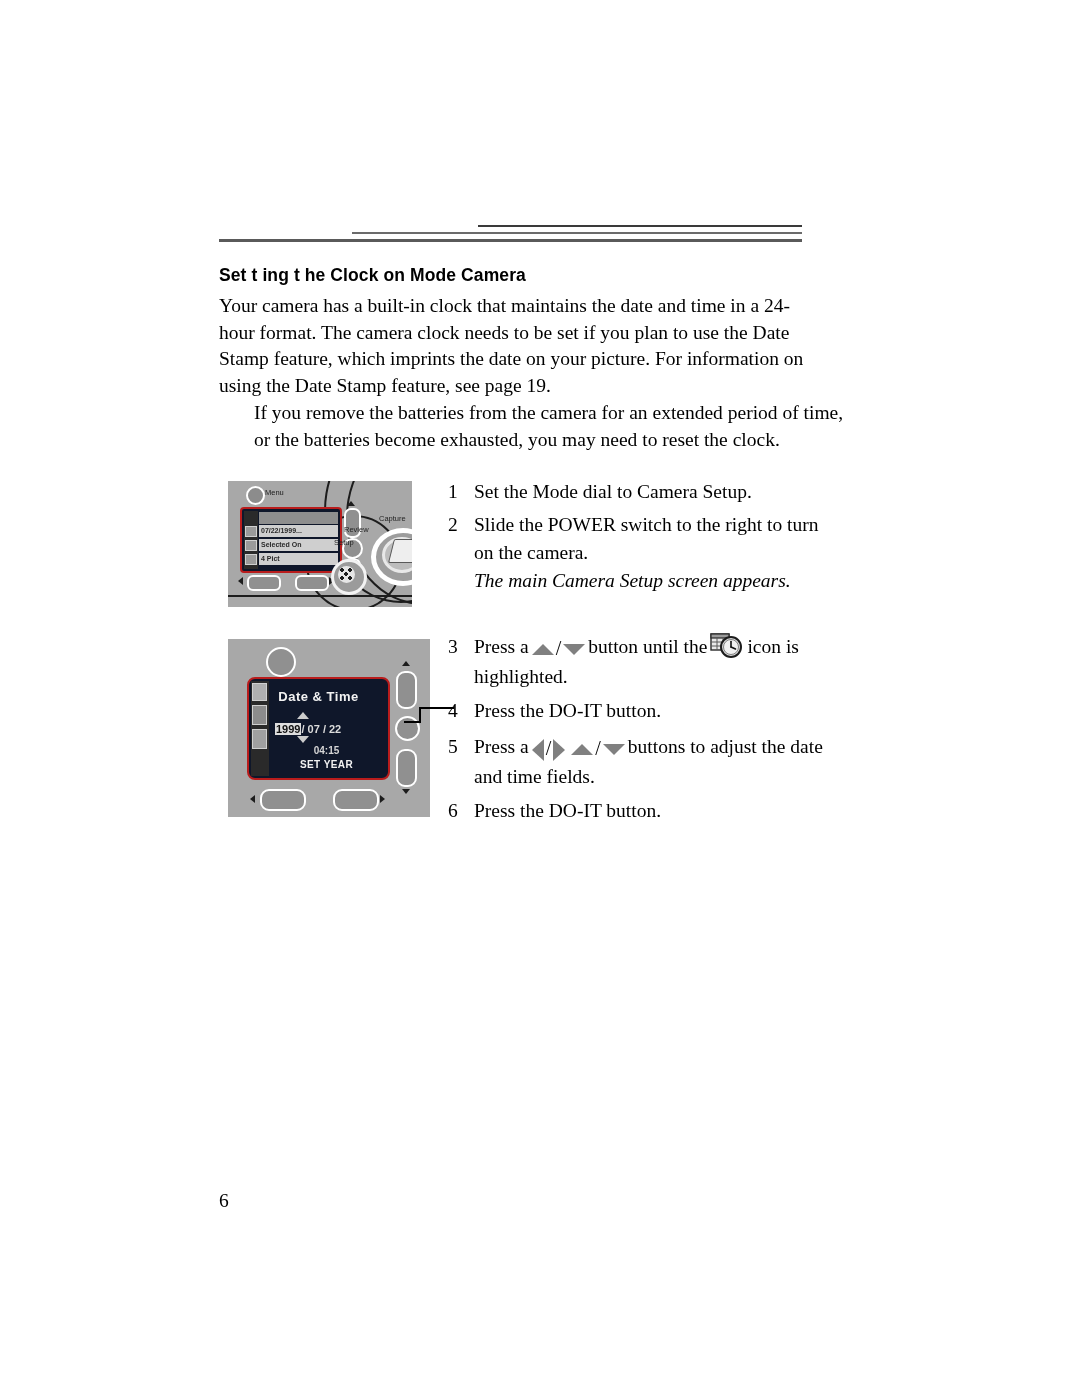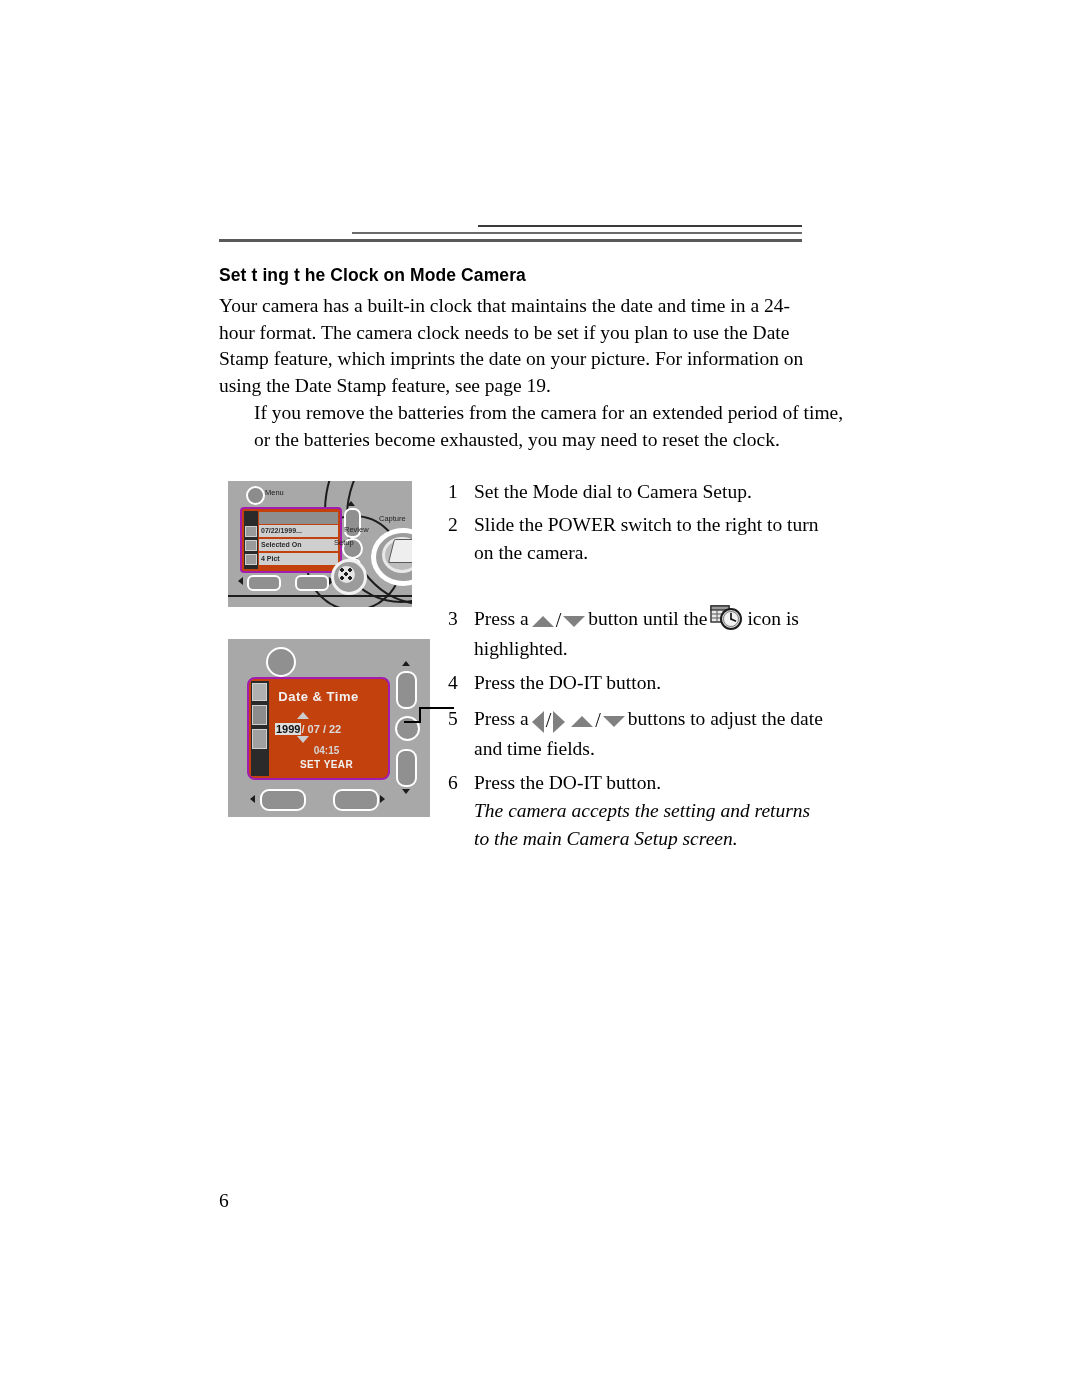--- a/index.html
+++ b/index.html
@@ -132,22 +132,22 @@
     overflow: hidden;
   }
   .fig1 { left: 228px; top: 481px; width: 184px; height: 126px; }
   .fig2 { left: 228px; top: 639px; width: 202px; height: 178px; }
 
   .fig-inner { position: absolute; inset: 0; }
 
   
   .lcd {
     position: absolute;
-    background: #c2410c;
-    border: 2px solid #a21caf;
+    background: #0f172a;
+    border: 2px solid #b91c1c;
     border-radius: 4px;
   }
   .lcd1 { left: 12px; top: 26px; width: 98px; height: 62px; }
   .lcd2 { left: 19px; top: 38px; width: 139px; height: 99px; border-radius:8px; }
 
   .lcd-row {
     position: absolute;
     left: 17px;
     height: 12px;
     width: 79px;
@@ -409,20 +409,21 @@
       <div class="step-body">Set the Mode dial to Camera Setup.</div>
     </div>
   </div>
   <div class="sp-after-1"></div>
 
   <div class="step">
     <div class="step-row">
       <div class="step-num">2</div>
       <div class="step-body">Slide the POWER switch to the right to turn on the camera.</div>
     </div>
+    <div class="result">The main Camera Setup screen appears.</div>
   </div>
   <div style="height:38px"></div>
 
   <div class="step">
     <div class="step-row">
       <div class="step-num">3</div>
       <div class="step-body"><span>Press a</span><span class="pair"><span class="tri tri-up"></span><span class="slash">/</span><span class="tri tri-down"></span></span><span>button until the</span><span class="inline-icon"><svg width="34" height="28" viewBox="0 0 34 28" xmlns="http://www.w3.org/2000/svg">
       <rect x="1" y="2" width="18" height="16" fill="#e9e9e9" stroke="#2a2a2a" stroke-width="1.4"></rect>
       <rect x="1" y="2" width="18" height="4" fill="#9a9a9a" stroke="#2a2a2a" stroke-width="1.2"></rect>
       <g stroke="#5a5a5a" stroke-width="1">
@@ -454,21 +455,20 @@
       <div class="step-body"><span>Press a</span><span class="pair"><span class="tri tri-left"></span><span class="slash">/</span><span class="tri tri-right"></span></span><span class="pair"><span class="tri tri-up"></span><span class="slash">/</span><span class="tri tri-down"></span></span><span>buttons to adjust the date and time fields.</span></div>
     </div>
   </div>
   <div style="height:6px"></div>
 
   <div class="step">
     <div class="step-row">
       <div class="step-num">6</div>
       <div class="step-body">Press the DO-IT button.</div>
     </div>
-    <div class="result">The camera accepts the setting and returns to the main Camera Setup screen.</div>
   </div>
 
 </div>
 
 <div class="figure fig1">
   <div class="fig-inner">
 
     <div class="body-curve" style="left:96px; top:-62px; width:150px; height:180px; border-color:#1c1c1c; border-width:2px;"></div>
     <div class="body-curve" style="left:118px; top:-52px; width:150px; height:172px; border-color:#1c1c1c; border-width:2px;"></div>
     <div class="body-curve" style="left:78px; top:34px; width:92px; height:92px; border-color:#1c1c1c; border-width:2px;"></div>

